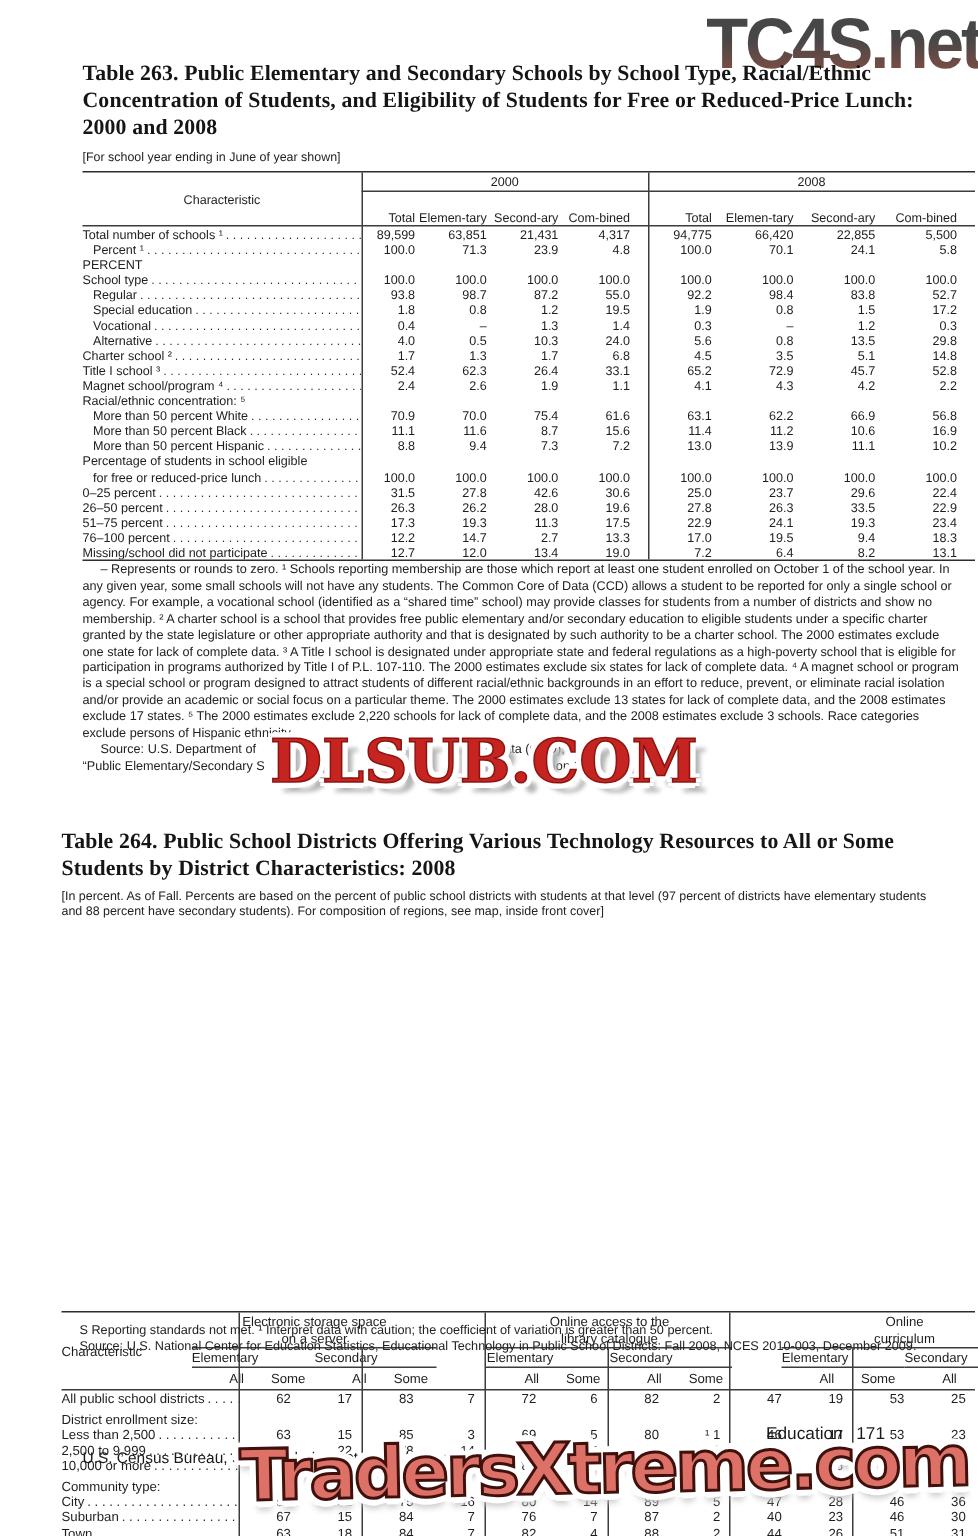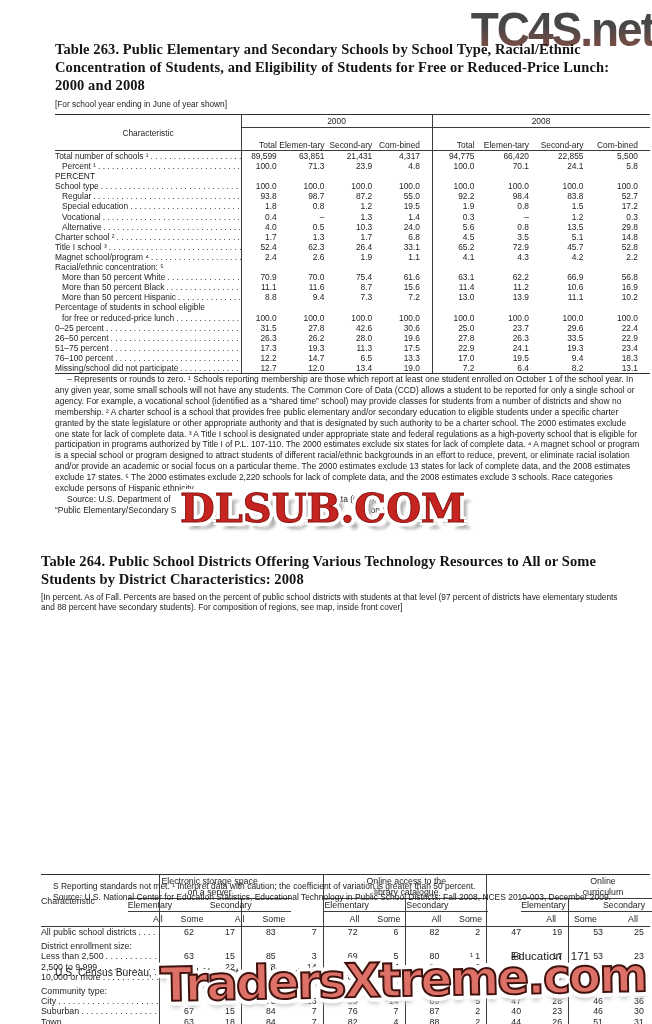--- a/index.html
+++ b/index.html
@@ -424,21 +424,21 @@
           <span class="td num">23.4</span>
         </div>
 
         <div class="tr">
           <div class="td lbl">
             <span class="lt">76–100 percent</span>
             <span class="dots"></span>
           </div>
         <span class="td num">12.2</span>
           <span class="td num">14.7</span>
-          <span class="td num">6.5</span>
+          <span class="td num">2.7</span>
           <span class="td num">13.3</span>
           <span class="td num">17.0</span>
           <span class="td num">19.5</span>
           <span class="td num">9.4</span>
           <span class="td num">18.3</span>
         </div>
 
         <div class="tr">
           <div class="td lbl">
             <span class="lt">Missing/school did not participate</span>

